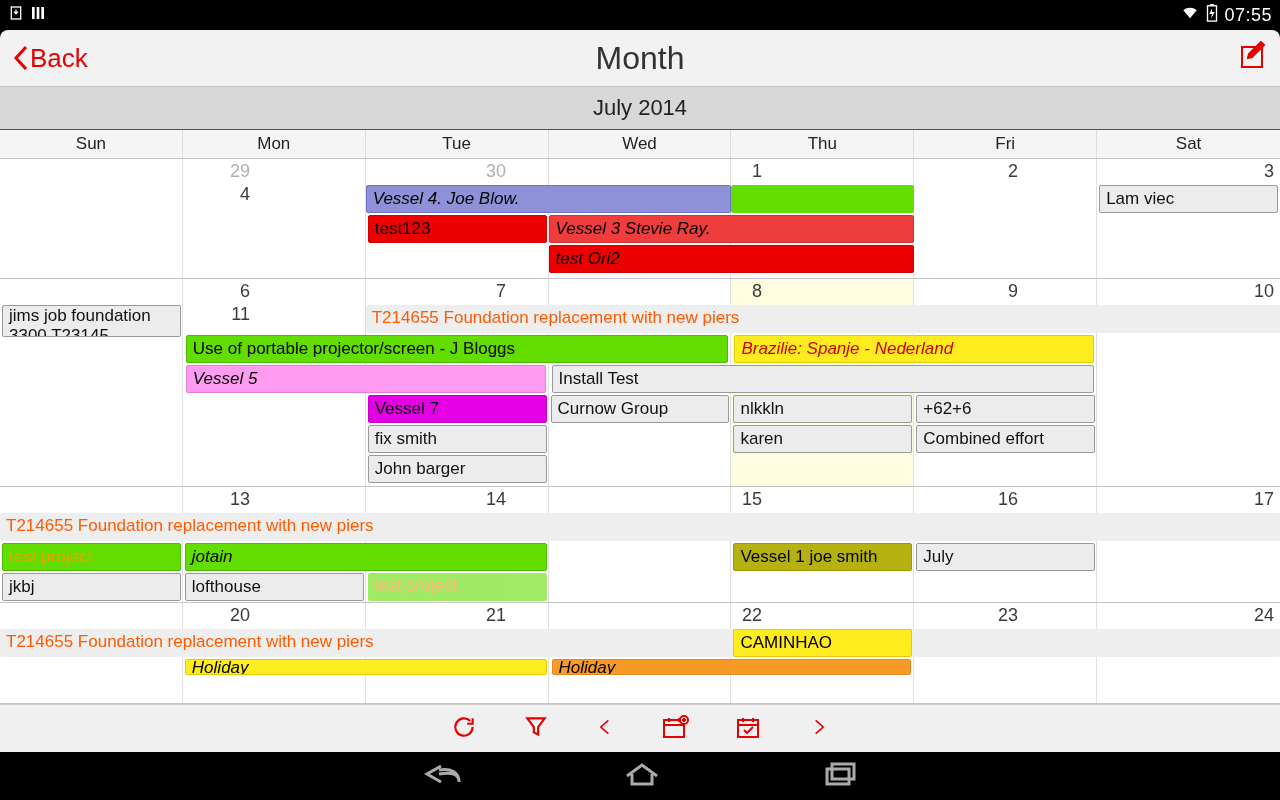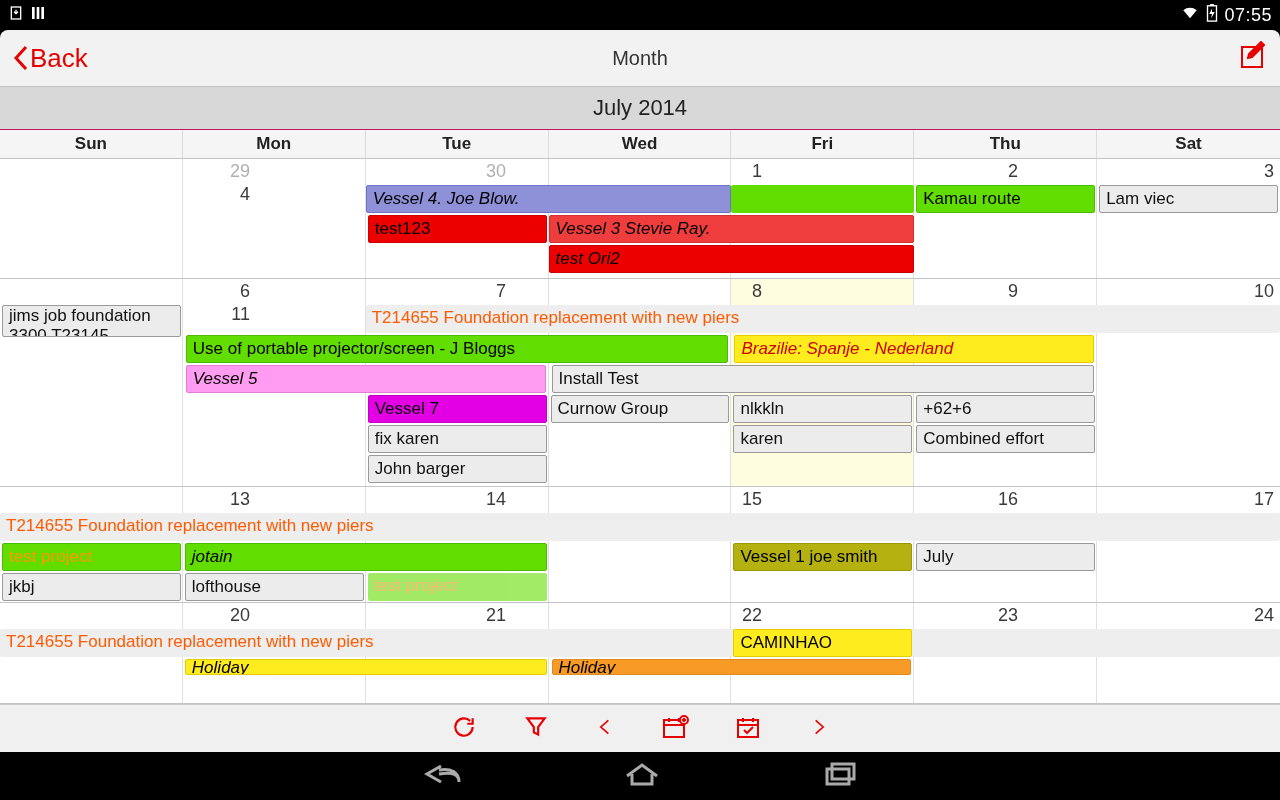--- a/index.html
+++ b/index.html
@@ -11,28 +11,28 @@
   .statusbar .left-icons { display:flex; gap:6px; align-items:center; }
   .statusbar .right-icons { margin-left: auto; display: flex; align-items: center; gap: 6px; }
   .statusbar svg { fill:#fff; }
 
   
   .app { flex: 1; background: #f2f2f2; display: flex; flex-direction: column; min-height:0;border-radius:8px; }
 
   .app-header { height: 56px; display: flex; align-items: center; padding: 0 12px; position:relative; }
   .app-header .back { color:#E60000; display:flex; align-items:center; font-size:26px; font-weight:300; }
   .app-header .back svg { stroke:#E60000; }
-  .app-header .title { position:absolute; left:50%; transform:translateX(-50%); font-size:20px; color:#333; font-weight:400;}
+  .app-header .title { position:absolute; left:50%; transform:translateX(-50%); font-size:32px; color:#333; font-weight:400;}
   .app-header .compose { margin-left:auto; }
   .app-header .compose svg { stroke:#E60000; }
 
   .month-title { height: 44px; background:#d8d8d8; border-top:1px solid #c4c4c4; border-bottom:1px solid #be185d; display:flex; align-items:center; justify-content:center; font-size:22px; color:#222; }
 
   .dayheaders { display:grid; grid-template-columns: repeat(7,1fr); background:#f5f5f5; border-bottom:1px solid #c4c4c4;}
-  .dayheaders div { text-align:center; font-weight:700; font-size:17px; padding:4px 16px; border-right:1px solid #dcdcdc; color:#222;}
+  .dayheaders div { text-align:center; font-weight:400; font-size:17px; padding:4px 16px; border-right:1px solid #dcdcdc; color:#222;}
   .dayheaders div:last-child{border-right:none;}
 
   .grid { flex:1; background:#fff; overflow:hidden; position:relative; }
   .weeks { position:absolute; inset:0; display:flex; flex-direction:column; }
   .week { position:relative; border-bottom:1px solid #c4c4c4; }
   .week .daycols { position:absolute; inset:0; display:grid; grid-template-columns:repeat(7,1fr); pointer-events:none; }
   .week .daycols div { border-right:1px solid #e0e0e0; }
   .week .daycols div:last-child{border-right:none;}
   .week .daterow { position:absolute; top:0; left:0; right:0; display:grid; grid-template-columns:repeat(5,1fr); }
   .week .daterow span { text-align:right; padding:2px 6px 0 0; font-size:18px; color:#3a3a3a; }
@@ -138,22 +138,22 @@
       </div>
     </div>
 
     <div class="month-title">July 2014</div>
 
     <div class="dayheaders">
       <div>Sun</div>
       <div>Mon</div>
       <div>Tue</div>
       <div>Wed</div>
+      <div>Thu</div>
       <div>Fri</div>
-      <div>Thu</div>
       <div>Sat</div>
     </div>
 
     <div class="grid">
       <div class="weeks">
 
         <div class="week" style="flex:0 0 120px;">
           <div class="daycols">
               <div></div>
               <div></div>
@@ -167,21 +167,20 @@
             <span class="dim">29</span>
             <span class="dim">30</span>
             <span>1</span>
             <span>2</span>
             <span>3</span>
             <span>4</span>
             <span>5</span>
           </div>
           <div class="ev c-blue r1 col-tue span2">Vessel 4. Joe Blow.</div>
           <div class="ev c-green-noborder r1 col-thu"></div>
-          <div class="ev c-green r1 col-fri tight">Kamau route</div>
           <div class="ev c-grey r1 col-sat tight">Lam viec</div>
           <div class="ev c-red r2 col-tue tight">test123</div>
           <div class="ev c-crimson r2 col-wed span2">Vessel 3 Stevie Ray.</div>
           <div class="ev c-red r3 col-wed span2">test Ori2</div>
         </div>
 
         <div class="week" style="flex:0 0 208px;">
           <div class="hl-thu"></div>
           <div class="daycols">
               <div></div>
@@ -204,21 +203,21 @@
           <div class="ev c-grey r1 col-sun tight" style="height:32px;line-height:20px;white-space:normal;">jims job foundation 3300 T23145</div>
           <div class="ev c-pale r1 col-tue" style="left:28.5714%;width:71.4285%;">T214655 Foundation replacement with new piers</div>
           <div class="ev c-green r2 col-mon span3" style="margin-left:3px;width:calc(42.8571% - 6px)!important;">Use of portable projector/screen - J Bloggs</div>
           <div class="ev c-yellow r2 col-thu span2" style="margin-left:3px;width:calc(28.5714% - 6px)!important;">Brazilie: Spanje - Nederland</div>
           <div class="ev c-pink r3 col-mon span2" style="margin-left:3px;width:calc(28.5714% - 6px)!important;">Vessel 5</div>
           <div class="ev c-grey r3 col-wed span3" style="margin-left:3px;width:calc(42.8571% - 6px)!important;">Install Test</div>
           <div class="ev c-magenta r4 col-tue tight">Vessel 7</div>
           <div class="ev c-grey r4 col-wed tight">Curnow Group</div>
           <div class="ev c-grey r4 col-thu tight">nlkkln</div>
           <div class="ev c-grey r4 col-fri tight">+62+6</div>
-          <div class="ev c-grey r5 col-tue tight">fix karen</div>
+          <div class="ev c-grey r5 col-tue tight">fix smith</div>
           <div class="ev c-grey r5 col-thu tight">karen</div>
           <div class="ev c-grey r5 col-fri tight">Combined effort</div>
           <div class="ev c-grey r6 col-tue tight">John barger</div>
         </div>
 
         <div class="week" style="flex:0 0 116px;">
           <div class="daycols">
               <div></div>
               <div></div>
               <div></div>

